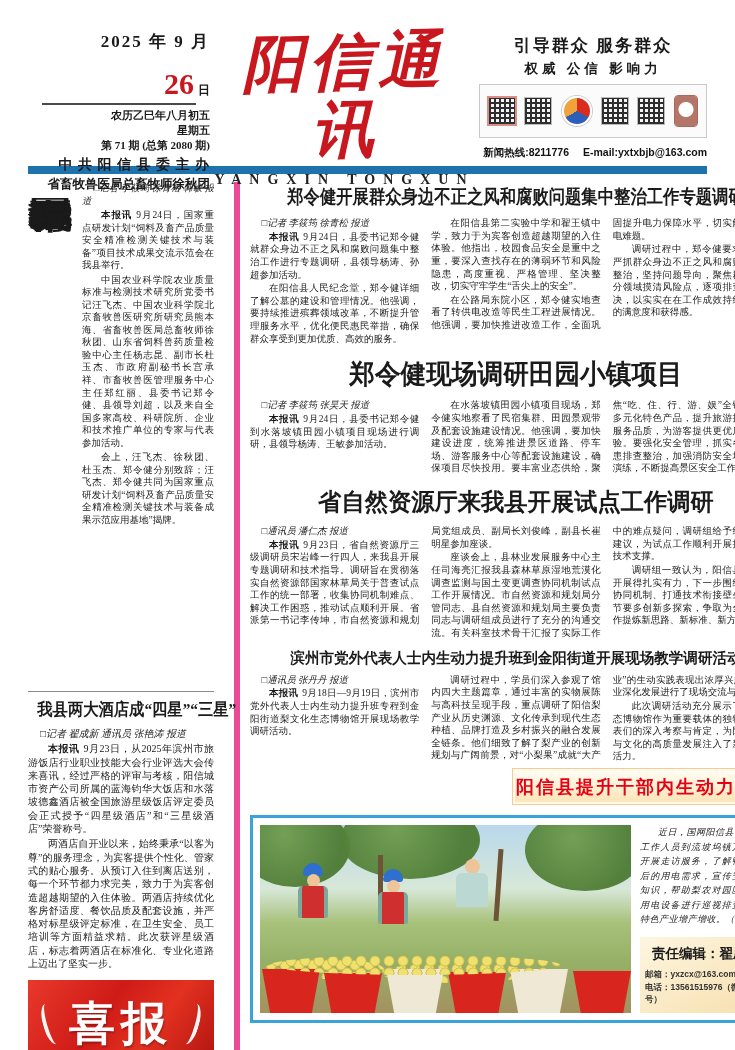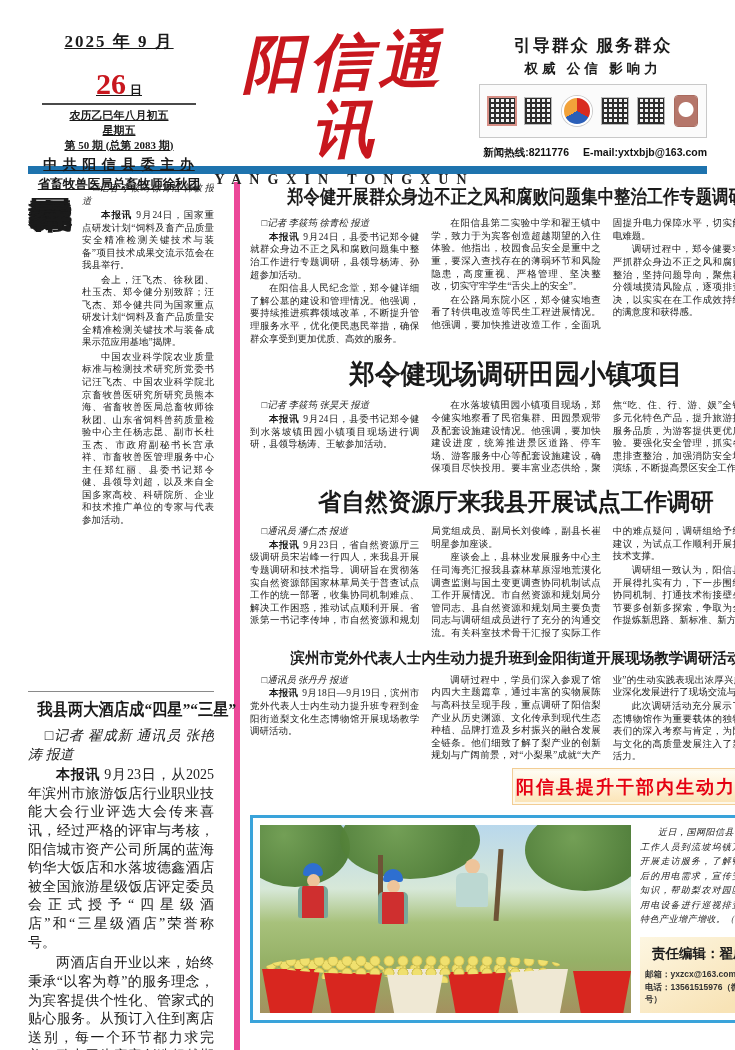--- a/index.html
+++ b/index.html
@@ -4,21 +4,21 @@
 <style>
   * { box-sizing: border-box; }
   html,body { margin:0; padding:0; background:#e9e9e9; }
   .page {
     width:735px; height:1050px; margin:0 auto; background:#fff;
     position:relative; overflow:hidden;
     font-family:"Liberation Serif", serif; color:#1a1a1a;
   }
   
   .masthead { margin:26px 28px 0; height:134px; display:flex; position:relative; }
-  .date-block { width:182px; flex:none; text-align:center; padding-top:4px;text-decoration:underline; }
+  .date-block { width:182px; flex:none; text-align:right; padding-top:4px; }
   .date-line { font-size:17px; font-weight:bold; letter-spacing:2px; }
   .date-day { line-height:1; margin-top:16px; }
   .day-num { font-size:30px; font-weight:bold; color:#c8171e; font-family:"Liberation Serif",serif; }
   .day-unit { font-size:12px; font-weight:bold; }
   .date-rule { border-top:2px solid #4a4a4a; margin:4px 14px 3px; }
   .lunar,.weekday,.issue { font-size:11px; font-weight:bold; line-height:1.35; }
   .organizer { font-size:14px; font-weight:bold; letter-spacing:1px; margin-top:3px; white-space:nowrap; }
   .publisher { font-size:12.5px; font-weight:bold; margin-top:2px; white-space:nowrap; }
   .title-block { flex:1; text-align:center; position:relative; }
   .paper-title {
@@ -69,21 +69,21 @@
   .art-a-body { flex:1; padding-left:6px; font-size:9.5px; line-height:1.32; text-align:justify; }
   .art-a-body p { text-indent:2em; margin-bottom:2px; }
   .art-a-body .byline { text-indent:1.2em; }
   .hr-rule { border-top:1px solid #8a8a8a; margin:7px 0 6px; }
   
   .art-b h3 {
     margin:2px 0 6px; text-align:center; font-size:17px; font-weight:bold;
     white-space:nowrap; transform:scaleX(0.9); transform-origin:center;
     font-family:"Liberation Serif",serif;
   }
-  .art-b p { font-size:14px; line-height:1.33; text-align:justify; text-indent:2em; margin-bottom:2px; }
+  .art-b p { font-size:10px; line-height:1.33; text-align:justify; text-indent:2em; margin-bottom:2px; }
   .art-b .byline { text-indent:1.2em; }
   .xibao {
     margin-top:10px; height:88px; position:relative; overflow:hidden;
     background:linear-gradient(125deg,#e8392b 0%,#cf1b17 40%,#e23120 65%,#b01310 100%);
     display:flex; align-items:center; justify-content:center; gap:10px;
   }
   .xibao-text { color:#fff; font-size:46px; font-weight:bold; letter-spacing:6px;
     font-family:"Liberation Sans",sans-serif; text-shadow:1px 2px 2px rgba(0,0,0,.25); }
   .laurel { width:16px; height:42px; border-left:4px solid rgba(255,255,255,.95); border-radius:50%/50%; transform:rotate(-16deg); }
   .laurel.r { border-left:none; border-right:4px solid rgba(255,255,255,.95); transform:rotate(16deg); }
@@ -140,21 +140,21 @@
   <header class="masthead">
     <div class="date-block">
       <div class="date-line">2025 年 9 月</div>
       <div class="date-day">
         <span class="day-num">26</span>
         <span class="day-unit">日</span>
       </div>
       <div class="date-rule"></div>
       <div class="lunar">农历乙巳年八月初五</div>
       <div class="weekday">星期五</div>
-      <div class="issue">第 50 期  (总第 2083 期)</div>
+      <div class="issue">第 71 期  (总第 2080 期)</div>
       <div class="organizer">中 共 阳 信 县 委 主 办</div>
       <div class="publisher">省畜牧兽医局总畜牧师徐秋团</div>
     </div>
 
     <div class="title-block">
       <div class="paper-title">阳信通讯</div>
       <div class="pinyin">YANGXIN  TONGXUN</div>
     </div>
 
     <div class="slogan-block">
@@ -182,22 +182,22 @@
 
     <div class="col-left">
 
       <section class="art-a">
         <div class="v-head-wrap">
           <div class="v-head">国家重点研发计划项目技术成果交流示范会在我县举行</div>
         </div>
         <div class="art-a-body">
           <p class="byline">□记者 李筱筠 徐青松 韩敏 报道</p>
           <p class="lead"><b>本报讯</b><span>9月24日，国家重点研发计划“饲料及畜产品质量安全精准检测关键技术与装备”项目技术成果交流示范会在我县举行。</span></p>
+          <p>中国农业科学院农业质量标准与检测技术研究所党委书记汪飞杰、中国农业科学院北京畜牧兽医研究所研究员熊本海、省畜牧兽医局总畜牧师徐秋团、山东省饲料兽药质量检验中心主任杨志昆、副市长杜玉杰、市政府副秘书长宫承祥、市畜牧兽医管理服务中心主任郑红丽、县委书记郑令健、县领导刘超，以及来自全国多家高校、科研院所、企业和技术推广单位的专家与代表参加活动。</p>
           <p>会上，汪飞杰、徐秋团、杜玉杰、郑令健分别致辞；汪飞杰、郑令健共同为国家重点研发计划“饲料及畜产品质量安全精准检测关键技术与装备成果示范应用基地”揭牌。</p>
-          <p>中国农业科学院农业质量标准与检测技术研究所党委书记汪飞杰、中国农业科学院北京畜牧兽医研究所研究员熊本海、省畜牧兽医局总畜牧师徐秋团、山东省饲料兽药质量检验中心主任杨志昆、副市长杜玉杰、市政府副秘书长宫承祥、市畜牧兽医管理服务中心主任郑红丽、县委书记郑令健、县领导刘超，以及来自全国多家高校、科研院所、企业和技术推广单位的专家与代表参加活动。</p>
         </div>
       </section>
 
       <div class="hr-rule"></div>
 
       <section class="art-b">
         <h3>我县两大酒店成“四星”“三星”</h3>
         <p class="byline">□记者 翟成新 通讯员 张艳涛 报道</p>
         <p class="lead"><b>本报讯</b><span>9月23日，从2025年滨州市旅游饭店行业职业技能大会行业评选大会传来喜讯，经过严格的评审与考核，阳信城市资产公司所属的蓝海钧华大饭店和水落坡德鑫酒店被全国旅游星级饭店评定委员会正式授予“四星级酒店”和“三星级酒店”荣誉称号。</span></p>
         <p>两酒店自开业以来，始终秉承“以客为尊”的服务理念，为宾客提供个性化、管家式的贴心服务。从预订入住到离店送别，每一个环节都力求完美，致力于为宾客创造超越期望的入住体验。两酒店持续优化客房舒适度、餐饮品质及配套设施，并严格对标星级评定标准，在卫生安全、员工培训等方面精益求精。此次获评星级酒店，标志着两酒店在标准化、专业化道路上迈出了坚实一步。</p>

